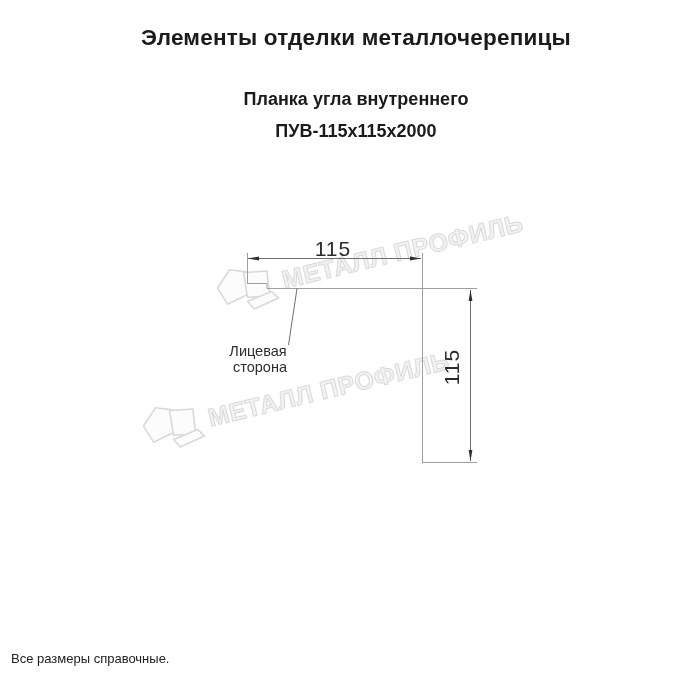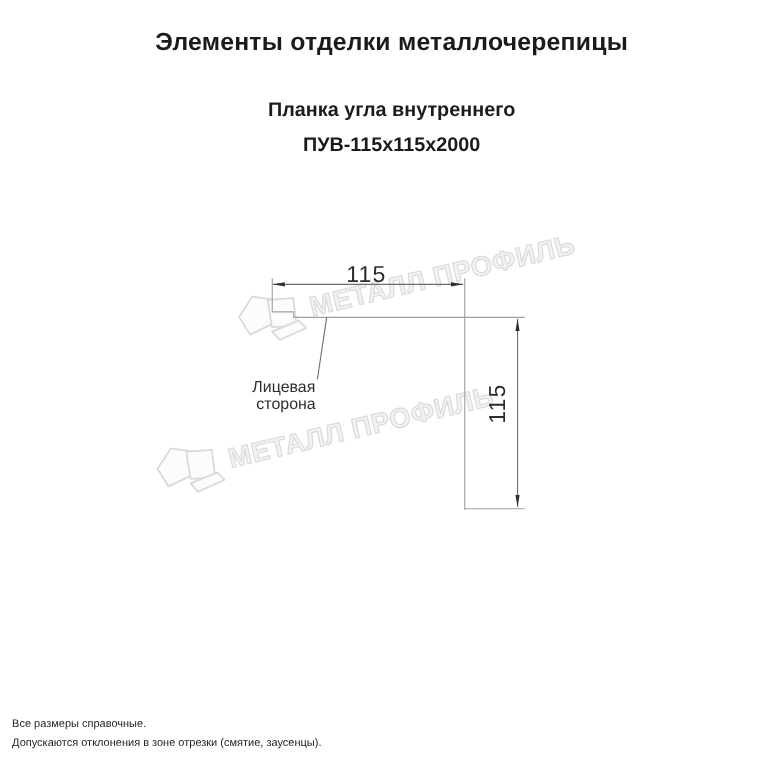--- a/index.html
+++ b/index.html
@@ -9,21 +9,21 @@
     font-family:"Liberation Sans", sans-serif;
     color:#1e1e1e;
   }
   .centered-text{position:absolute;left:6px;width:700px;text-align:center;white-space:nowrap;}
   .page-title{top:25px;font-size:22.5px;font-weight:bold;letter-spacing:0.2px;color:#1b1b1b;}
   .product-name{top:89px;font-size:18px;font-weight:bold;color:#1b1b1b;}
   .product-model{top:121px;font-size:18px;font-weight:bold;color:#1b1b1b;}
 
   .footer{
     position:absolute;left:11px;top:650px;
-    font-size:10px;line-height:17px;color:#222222;
+    font-size:13px;line-height:17px;color:#222222;
   }
 
   
   .watermark{
     position:absolute;display:flex;align-items:center;gap:5px;
     transform:rotate(-13.5deg);transform-origin:0 100%;
     z-index:1;pointer-events:none;
   }
   .wm1{left:222px;top:266px;}
   .wm2{left:148px;top:404px;}
@@ -93,14 +93,13 @@
   <polygon class="arrow" points="470.5,461 468.6,450 472.4,450"></polygon>
   <text class="dim-text" x="459" y="367" text-anchor="middle" transform="rotate(-90 459 367)">115</text>
 
   <line class="dim-line" x1="297" y1="288.5" x2="288.5" y2="345"></line>
   <text class="face-text" x="258" y="356" text-anchor="middle">Лицевая</text>
   <text class="face-text" x="260" y="372" text-anchor="middle">сторона</text>
 </svg>
 
 <div class="footer">
   <div>Все размеры справочные.</div>
-  <div>Допускаются отклонения в зоне отрезки (смятие, заусенцы).</div>
 </div>
 
 </body></html>

